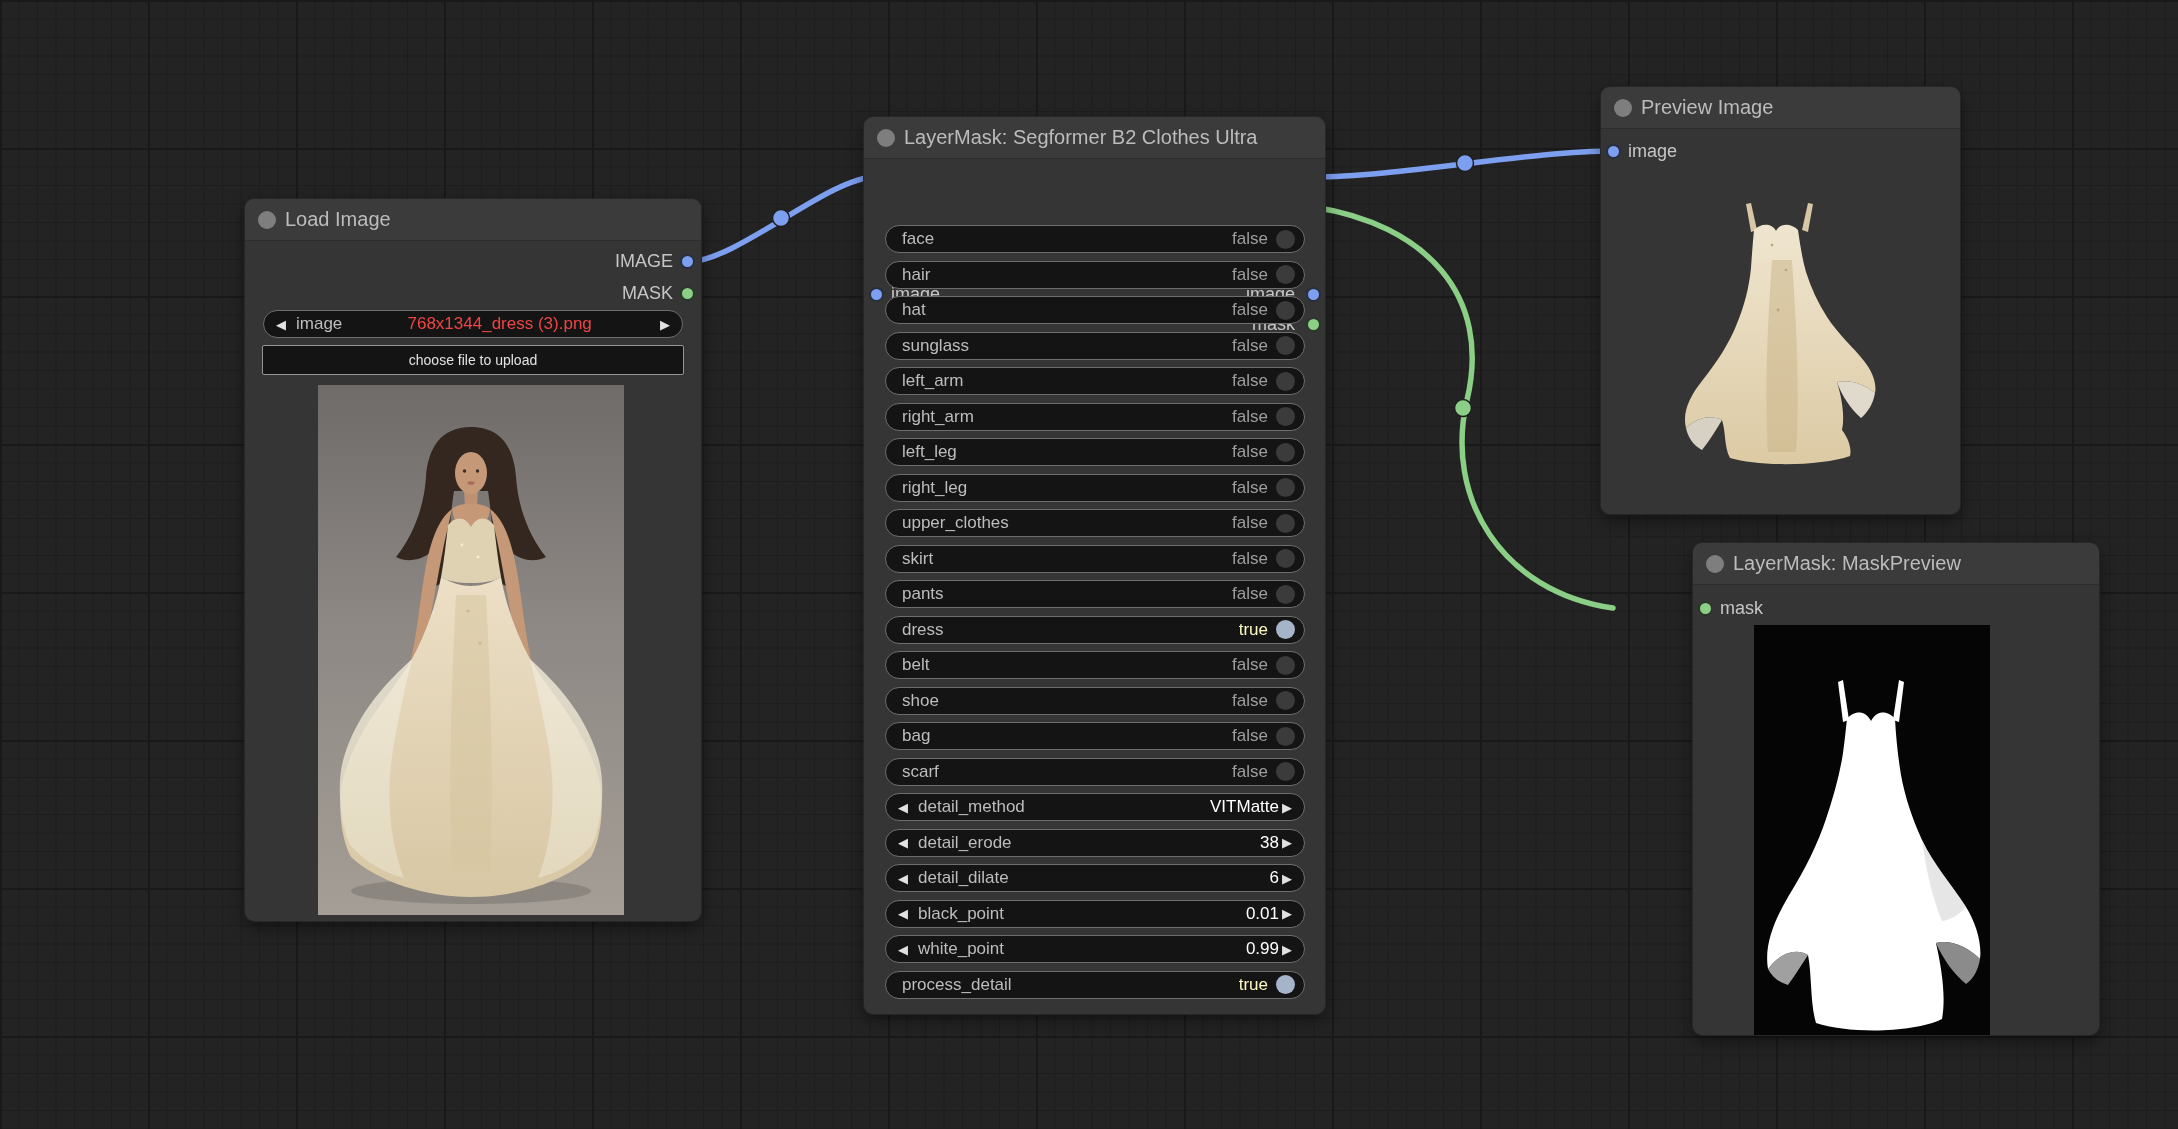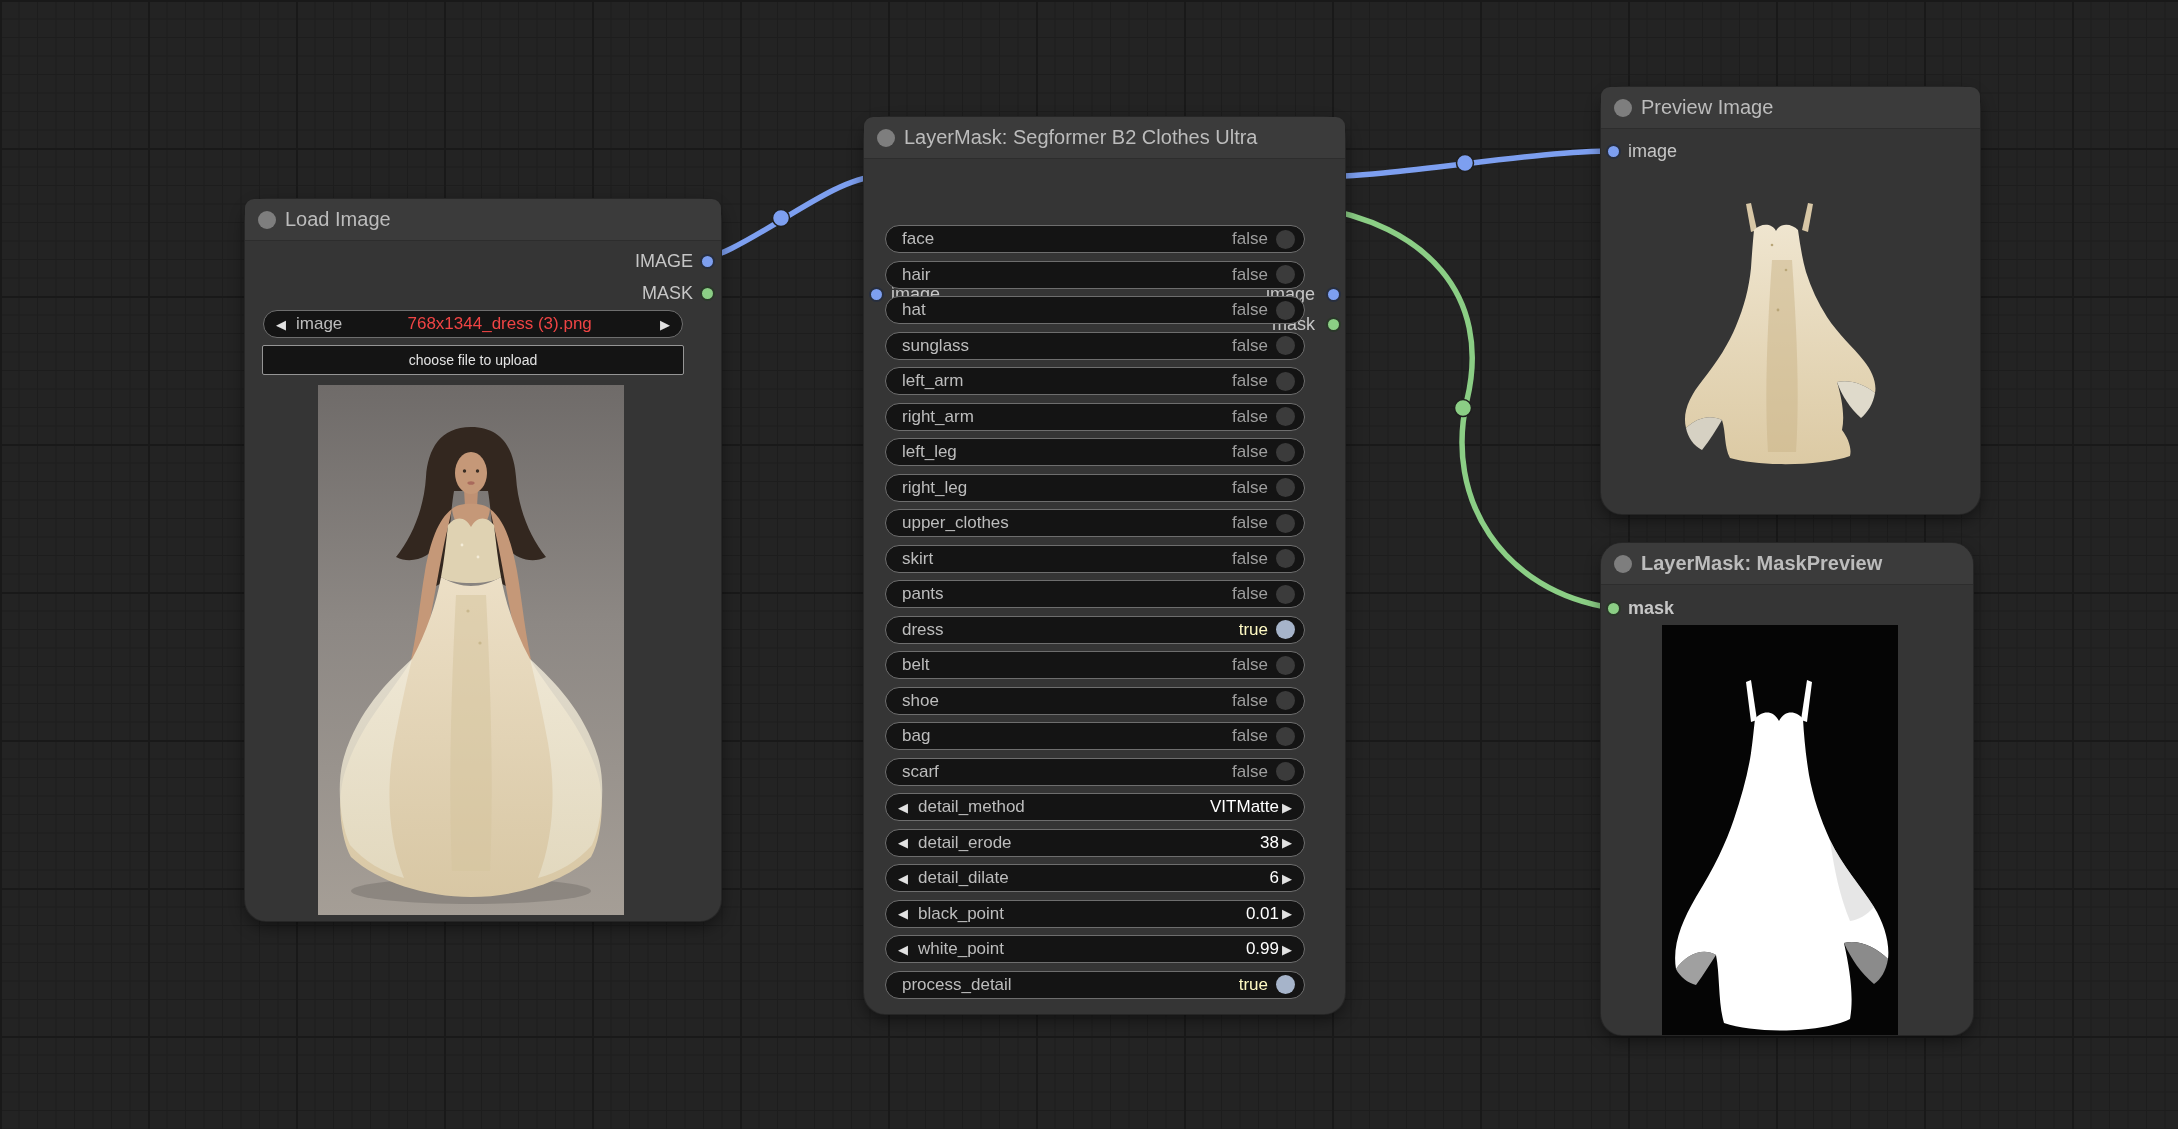--- a/index.html
+++ b/index.html
@@ -10,23 +10,22 @@
     background-image:
       linear-gradient(#191919 2px, transparent 2px),
       linear-gradient(90deg,#191919 2px, transparent 2px),
       linear-gradient(#1d1d1d 1px, transparent 1px),
       linear-gradient(90deg,#1d1d1d 1px, transparent 1px);
     background-size:148px 148px,148px 148px,18.5px 18.5px,18.5px 18.5px;
   }
   .wires{position:absolute;left:0;top:0;z-index:1;}
   .wire{fill:none;stroke-width:5.5;stroke-linecap:round;}
   .node{
-    position:absolute;z-index:2;background:#353535;border-radius:21px;
+    position:absolute;z-index:2;background:#353535;border-radius:9px;
     box-shadow:0 0 0 1px #262626,0 6px 16px rgba(0,0,0,.45);
-    padding-left:20px;
   }
   .node.clip{overflow:hidden;}
   .titlebar{position:absolute;top:0;left:0;right:0;height:41px;background:#3b3b3b;
     border-radius:9px 9px 0 0;border-bottom:1px solid #2d2d2d;}
   .tdot{position:absolute;left:13px;top:12px;width:18px;height:18px;border-radius:50%;background:#7e7e7e;}
   .ntitle{position:absolute;left:40px;top:9px;font-size:20px;color:#bcbcbc;white-space:nowrap;}
   .port{position:absolute;width:15px;height:15px;border-radius:50%;box-sizing:border-box;
     border:2px solid rgba(18,18,18,.8);}
   .port.blue{background:#7d9ff0;}
   .port.green{background:#8bce85;}
@@ -296,21 +295,21 @@
       <path d="M82,30 C88,24 99,22 104,31 C109,22 120,24 126,30 C128,44 130,58 134,72 C139,88 146,103 155,117 C166,134 181,147 192,161 C200,171 205,183 203,193 C193,184 177,179 165,182 C170,199 173,216 170,230 C176,238 180,248 178,256 C150,266 88,267 58,258 C52,247 54,232 50,220 C38,214 24,218 14,228 C10,212 18,196 30,181 C46,161 57,143 64,126 C72,107 77,88 79,68 C80,53 81,40 82,30 Z" fill="url(#cd)"></path>
       <path d="M100,60 C96,120 92,190 96,252 L124,252 C128,190 124,120 120,60 Z" fill="#c9b388" opacity="0.5"></path>
       <path d="M165,182 C177,179 193,184 203,193 C201,204 196,212 189,218 C178,208 170,196 165,182 Z" fill="#f2ecdc" opacity="0.9"></path>
       <path d="M50,220 C38,214 24,218 14,228 C16,238 22,246 30,250 C38,240 44,230 50,220 Z" fill="#f2ecdc" opacity="0.85"></path>
       <circle cx="100" cy="45" r="1.3" fill="#b9a678"></circle>
         <circle cx="114" cy="70" r="1.3" fill="#b9a678"></circle>
         <circle cx="106" cy="110" r="1.4" fill="#b9a678"></circle>
     </svg>
   </div>
 
-  <div class="node clip" style="left:1601px;top:543px;width:352px;height:492px;font-weight:bold;">
+  <div class="node clip" style="left:1693px;top:543px;width:406px;height:492px;">
     <div class="titlebar"></div>
     <div class="tdot"></div>
     <div class="ntitle">LayerMask: MaskPreview</div>
     <div class="port green" style="left:4.5px;top:57.5px;"></div>
     <div class="plabel" style="left:27px;top:55px;">mask</div>
 
     <svg class="imgbox" style="left:61px;top:82px;" width="236" height="410" viewBox="0 0 236 410">
       <rect width="236" height="410" fill="#050505"></rect>
       <path d="M84,57 l5,-2 6,40 -6,2 Z" fill="#ffffff"></path>
       <path d="M150,57 l-5,-2 -6,40 6,2 Z" fill="#ffffff"></path>

